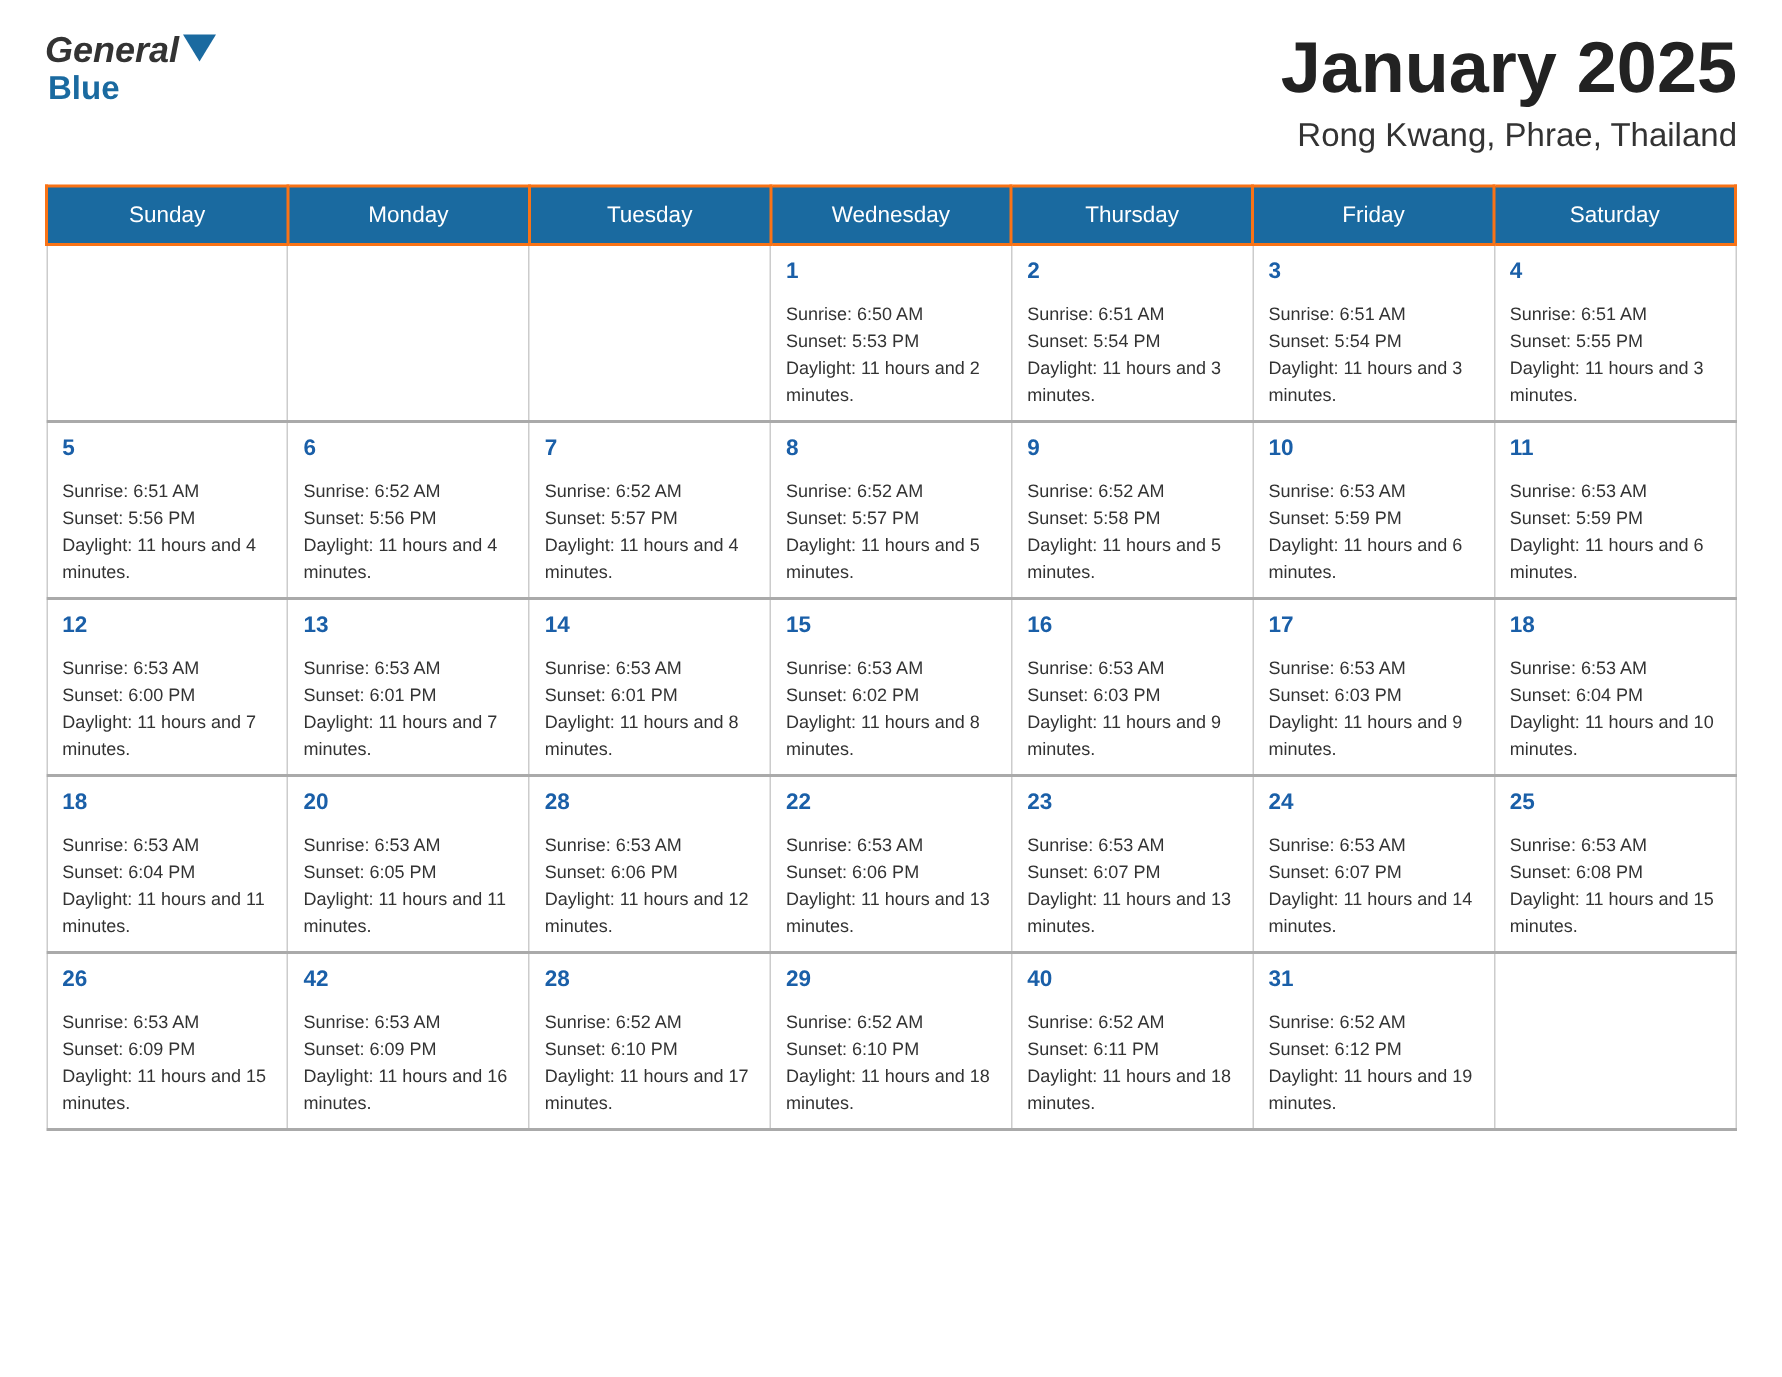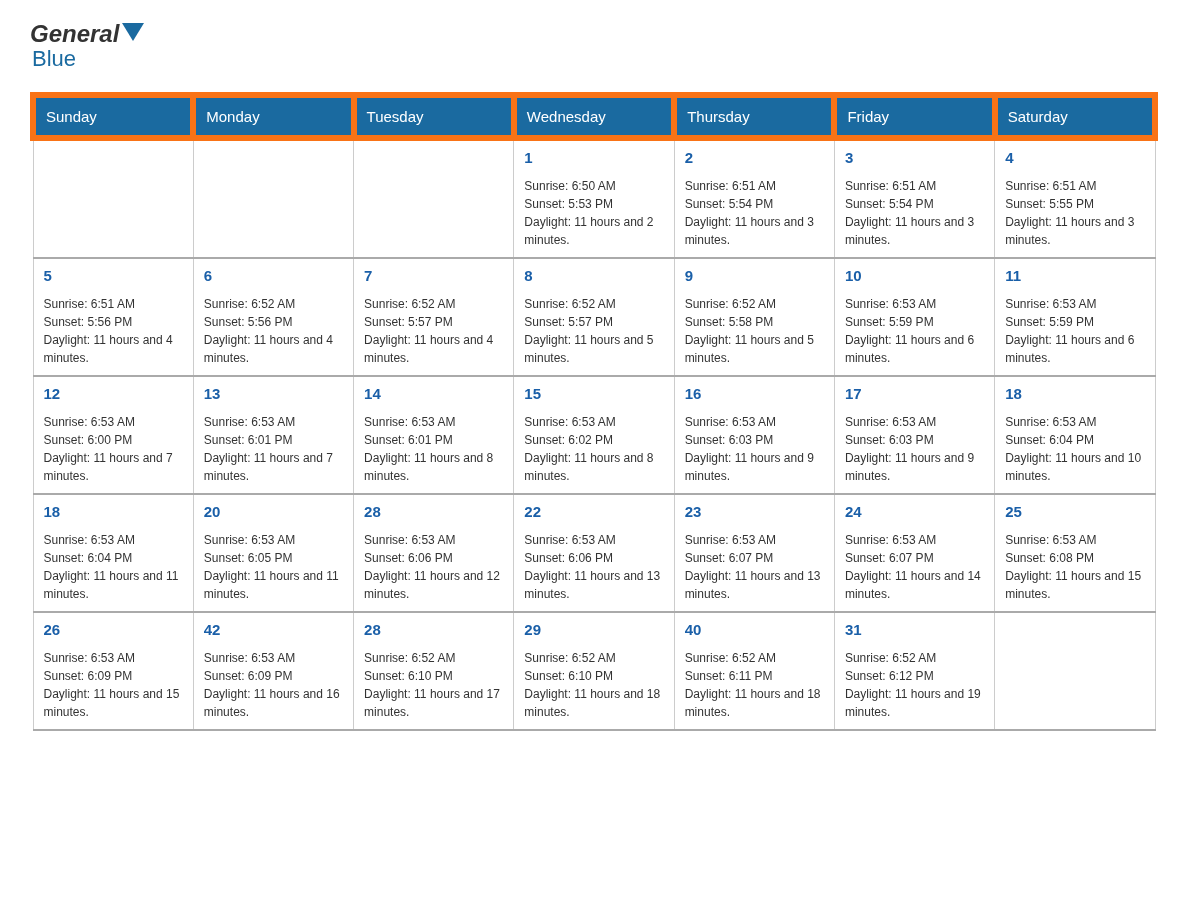--- a/index.html
+++ b/index.html
@@ -32,24 +32,24 @@
     }
     table {
       width: 100%;
       border-collapse: collapse;
       font-size: 13px;
     }
     thead tr th {
       background-color: #1a6aa0;
       color: #fff;
       padding: 10px 10px;
-      text-align: left;
+      text-align: center;
       font-size: 15px;
       font-weight: normal;
-      border: 6px solid #f97316;
+      border: 2px solid #f97316;
     }
     tbody tr td {
       border: 1px solid #ccc;
       vertical-align: top;
       padding: 8px 10px;
       width: 14.28%;
       min-height: 90px;
       height: 110px;
     }
     tbody tr td .day-num {
@@ -87,35 +87,39 @@
       height: 0;
       border-left: 11px solid transparent;
       border-right: 11px solid transparent;
       border-top: 18px solid #1a6aa0;
       margin-left: 3px;
       margin-top: -4px;
     }
     .logo-line2 {
       color: #1a6aa0;
       font-size: 22px;
-      font-weight: normal;
+      font-weight: bold;
       margin-top: -2px;
       margin-left: 2px;
     }
   </style>
 </head>
 <body>
 
 <div class="header">
   <div class="logo-wrapper">
     <div class="logo-line1">
       <span style="font-size:24px;font-weight:bold;color:#333;">General</span>
       <span class="logo-triangle"></span>
     </div>
     <div class="logo-line2">Blue</div>
+  </div>
+  <div class="title-block">
+    <div class="month-title">January 2025</div>
+    <div class="location-title">Rong Kwang, Phrae, Thailand</div>
   </div>
 </div>
 
 <table>
   <thead>
     <tr>
     <th>Sunday</th>
         <th>Monday</th>
         <th>Tuesday</th>
         <th>Wednesday</th>

